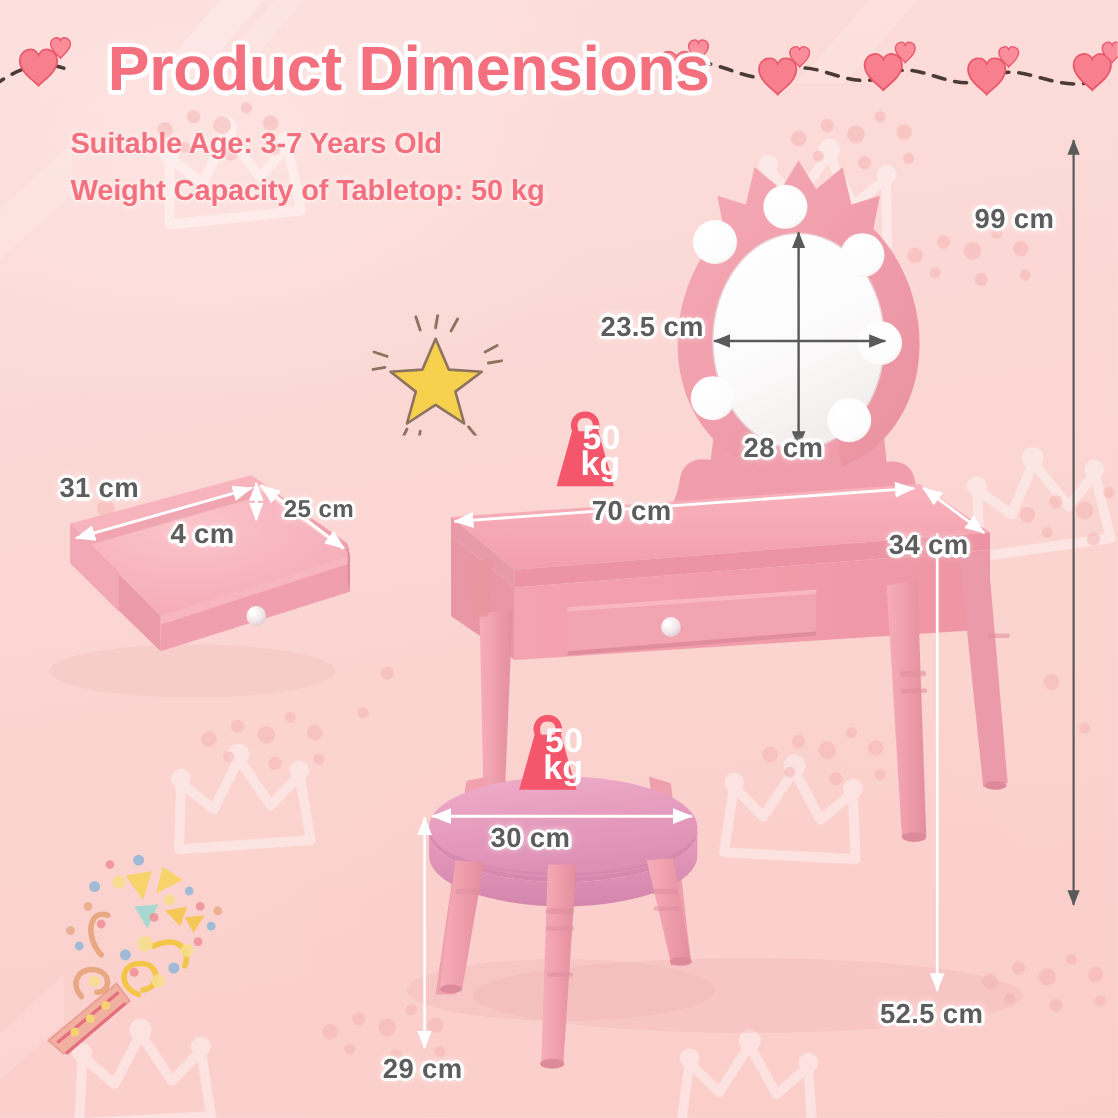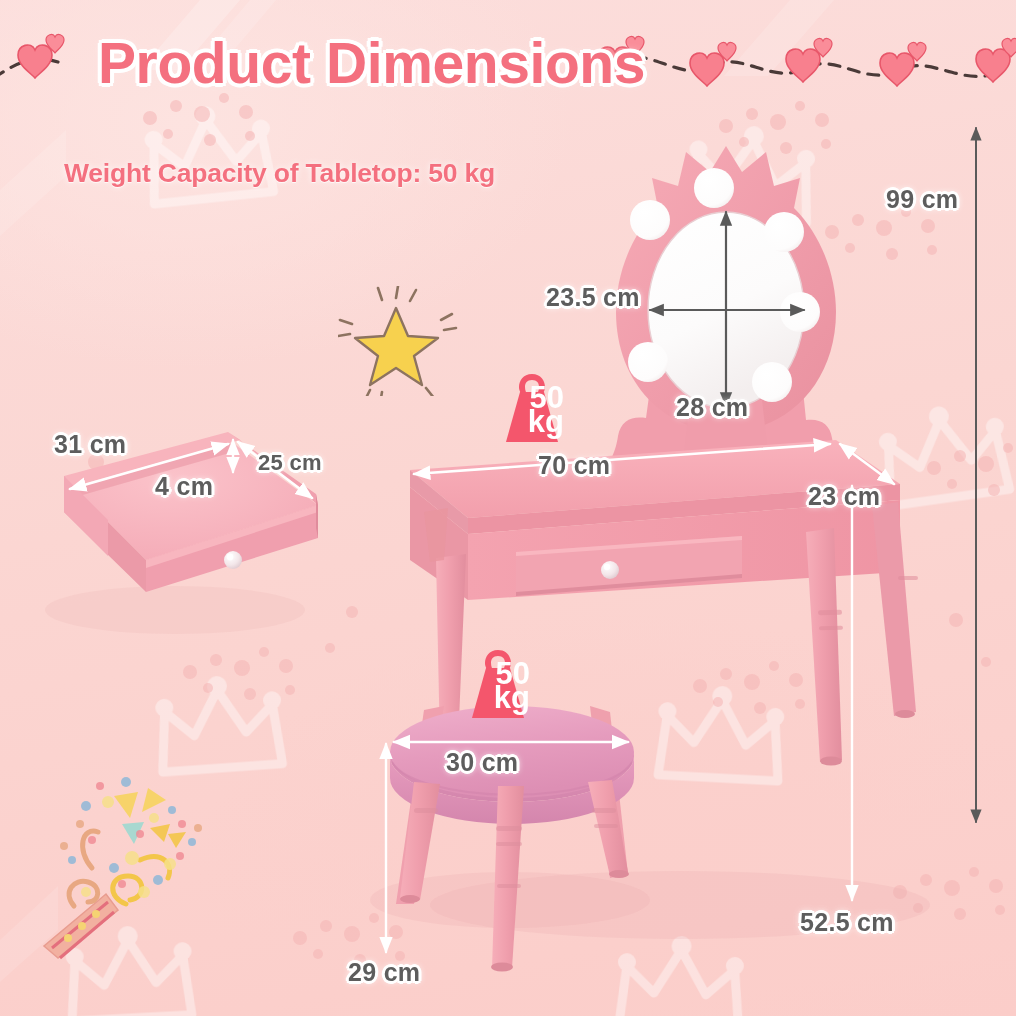--- a/index.html
+++ b/index.html
@@ -123,20 +123,21 @@
       <use href="#hrt" x="786" y="52"></use>
         <use href="#hrtS" x="814" y="40"></use>
       <use href="#hrt" x="880" y="56"></use>
         <use href="#hrtS" x="908" y="44"></use>
       <use href="#hrt" x="976" y="52"></use>
         <use href="#hrtS" x="1002" y="40"></use>
     </g>
   </svg>
 
   <div id="title">Product Dimensions</div>
+  <div class="sub" id="sub0">Suitable Age: 3-7 Years Old</div>
   <div class="sub" id="sub1">Weight Capacity of Tabletop: 50 kg</div>
 
   <svg style="position:absolute;left:338px;top:286px;" width="120" height="110" viewBox="0 0 120 110">
     <path d="M58 22 L70 50 L100 52 L76 70 L84 99 L58 82 L32 99 L40 70 L17 52 L46 50 Z" fill="#f7d14e" stroke="#8d7360" stroke-width="2.4" stroke-linejoin="round"></path>
     <g stroke="#8d7360" stroke-width="2.6" stroke-linecap="round" fill="none">
       <path d="M44 14 L40 2"></path>
         <path d="M58 12 L60 0"></path>
         <path d="M72 15 L78 4"></path>
       <path d="M14 38 L2 34"></path>
         <path d="M12 48 L0 50"></path>
@@ -463,21 +464,21 @@
       <div>50</div>
       <div>kg</div>
     </div>
   </div>
 
   <div class="lbl" style="left:54px;top:430px;font-size:25px;">31 cm</div>
   <div class="lbl" style="left:258px;top:440px;font-size:22px;margin-top:10px;">25 cm</div>
   <div class="lbl" style="left:155px;top:472px;font-size:25px;">4 cm</div>
 
   <div class="lbl" style="left:538px;top:451px;font-size:25px;">70 cm</div>
-  <div class="lbl" style="left:808px;top:482px;font-size:25px;">23 cm</div>
+  <div class="lbl" style="left:808px;top:482px;font-size:25px;">34 cm</div>
 
   <div class="lbl" style="left:546px;top:283px;font-size:25px;">23.5 cm</div>
   <div class="lbl" style="left:676px;top:393px;font-size:25px;">28 cm</div>
 
   <div class="lbl" style="left:886px;top:185px;font-size:25px;text-align:center;">99 cm</div>
   <div class="lbl" style="left:800px;top:908px;font-size:25px;">52.5 cm</div>
 
   <div class="lbl" style="left:446px;top:748px;font-size:25px;">30 cm</div>
   <div class="lbl" style="left:348px;top:958px;font-size:25px;">29 cm</div>
 

